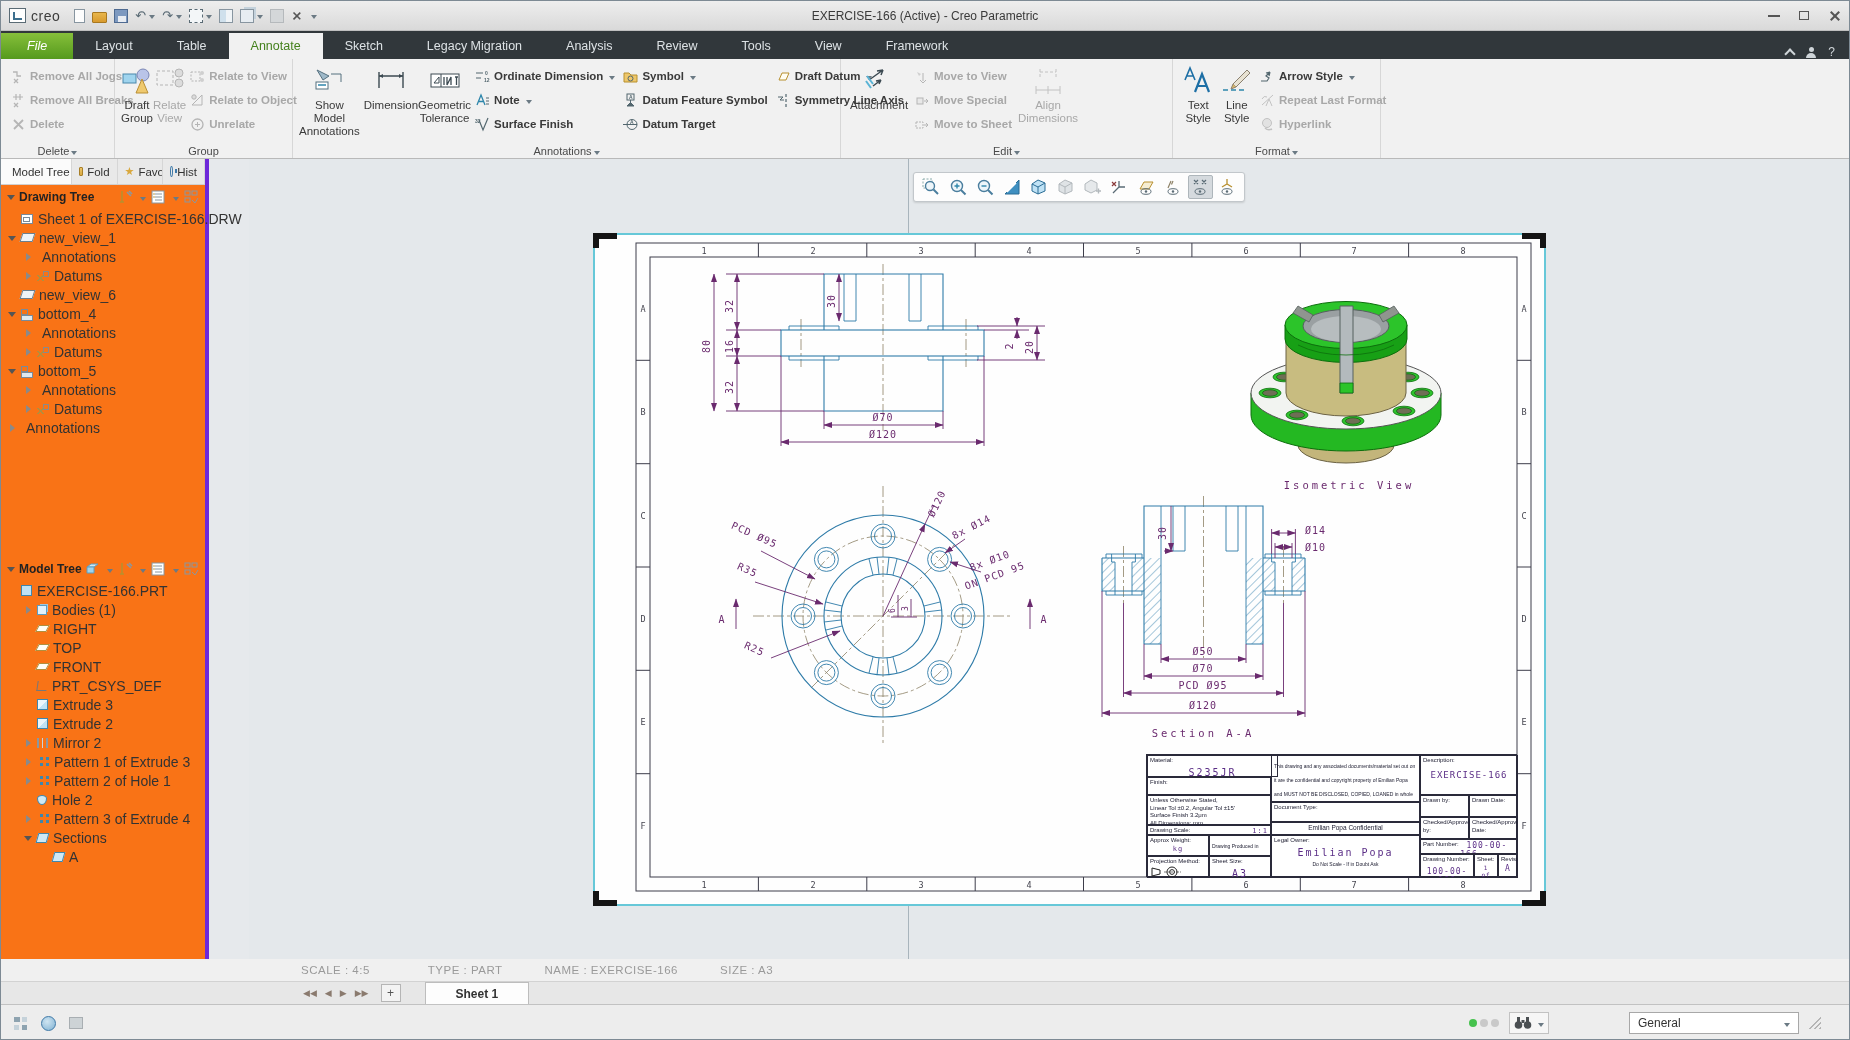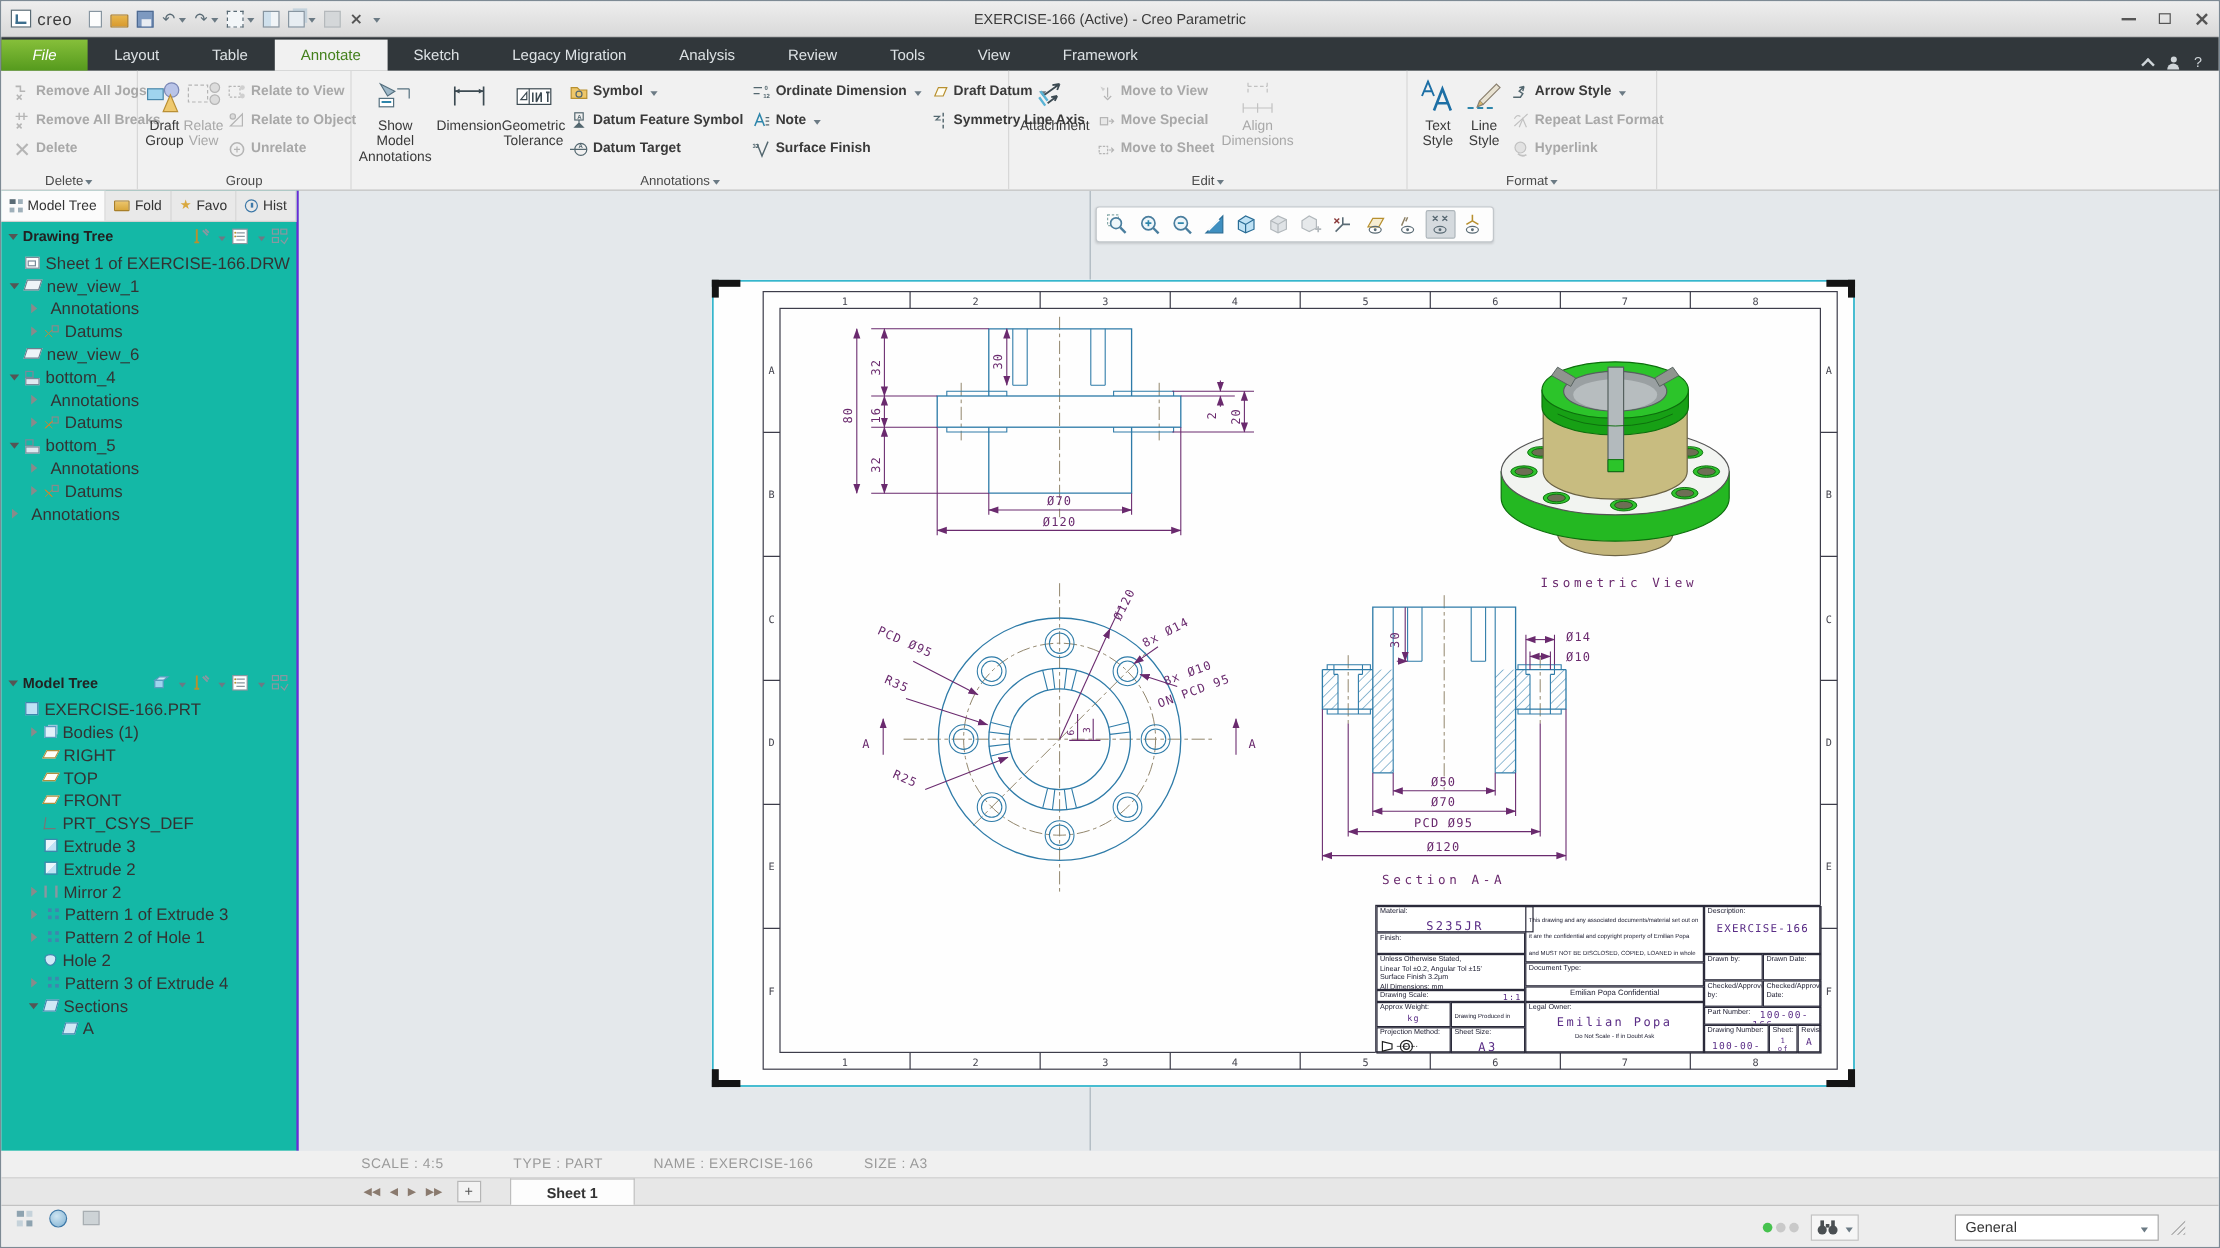--- a/index.html
+++ b/index.html
@@ -52,21 +52,21 @@
   .rcol{display:flex;flex-direction:column;justify-content:flex-start;gap:2px;padding:2px 4px;font-weight:bold;}
   .sbtn{display:flex;align-items:center;gap:4px;font-size:11.5px;color:#3a3a3a;white-space:nowrap;height:22px;cursor:pointer;}
   .sbtn.dis{color:#a8a8a8;}
   .bbtn{display:flex;flex-direction:column;align-items:center;width:64px;font-size:11.5px;color:#3a3a3a;text-align:center;line-height:1.15;padding-top:3px;gap:3px;cursor:pointer;}
   .bbtn.dis{color:#a8a8a8;}
   .innersep{width:1px;background:#dcdcdc;margin:3px 2px 14px 2px;align-self:stretch;}
   .si{width:15px;height:15px;flex:0 0 auto;}
   .bi{width:32px;height:30px;}
 
   
-  #leftpanel{position:absolute;left:0;top:158px;width:248px;height:800px;background:#14b8a6;border-right:2px solid #6d28d9;}
+  #leftpanel{position:absolute;left:0;top:158px;width:208px;height:800px;background:#f97316;border-right:4px solid #6d28d9;}
   #panelnav{height:26px;background:#e9e9e9;display:flex;align-items:stretch;border-bottom:1px solid #d0d0d0;font-size:11.5px;}
   .ptab{display:flex;align-items:center;gap:4px;padding:0 7px;border-right:1px solid #d6d6d6;color:#333;white-space:nowrap;overflow:hidden;}
   .ptab.active{background:#fbfbfb;}
   .pt-grid{width:11px;height:11px;background:
      linear-gradient(#5a6b75,#5a6b75) 0 0/5px 4px no-repeat,
      linear-gradient(#9fb0ba,#9fb0ba) 7px 7px/4px 4px no-repeat,
      linear-gradient(#9fb0ba,#9fb0ba) 0 7px/4px 4px no-repeat,
      linear-gradient(#9fb0ba,#9fb0ba) 7px 0/4px 4px no-repeat;}
   .pt-folder{width:13px;height:9px;background:linear-gradient(#ecc56b,#d9a83e);border:1px solid #a87f28;border-radius:1px;}
   .pt-star{color:#d9a83e;font-size:11px;line-height:11px;}
@@ -116,21 +116,21 @@
   .tvv.big{font-size:10px;letter-spacing:2px;margin-top:2px;}
   .tiny{font-size:5px;color:#1a1a2e;line-height:1.3;}
 
   
   #statusline{position:absolute;left:0;top:958px;width:100%;height:22px;background:#f0f0f0;display:flex;align-items:center;color:#9a9a9a;font-size:11.5px;letter-spacing:.5px;}
   #statusline span{margin-right:0;}
   #sheettabs{position:absolute;left:0;top:980px;width:100%;height:24px;background:#e7e7e7;border-top:1px solid #d2d2d2;border-bottom:1px solid #c2c2c2;display:flex;align-items:stretch;font-size:12px;}
   .navbtn{display:flex;align-items:center;color:#8a7a6e;font-size:9px;padding:0 4px;}
   .addsheet{width:20px;margin:2px 6px 2px 8px;border:1px solid #b5b5b5;background:#f3f3f3;display:flex;align-items:center;justify-content:center;color:#555;font-size:12px;}
   .stab{background:#fdfdfd;border:1px solid #bdbdbd;border-bottom:none;padding:0 30px;display:flex;align-items:center;font-weight:bold;color:#333;margin-left:18px;}
-  #bottombar{position:absolute;left:0;top:1004px;width:100%;height:36px;background:#ededed;display:flex;padding:0 8px;}
+  #bottombar{position:absolute;left:0;top:1004px;width:100%;height:36px;background:#ededed;display:flex;align-items:center;padding:0 8px;}
   .blicon{width:22px;height:20px;margin-right:6px;display:flex;align-items:center;justify-content:center;}
   .bl-grid{width:13px;height:13px;background:
       linear-gradient(#8ea3b0,#8ea3b0) 0 0/6px 5px no-repeat,
       linear-gradient(#c5d2da,#c5d2da) 8px 0/5px 5px no-repeat,
       linear-gradient(#c5d2da,#c5d2da) 0 8px/5px 5px no-repeat,
       linear-gradient(#8ea3b0,#8ea3b0) 8px 8px/5px 5px no-repeat;}
   .bl-globe{width:15px;height:15px;border-radius:50%;border:1.5px solid #3e79a8;position:relative;background:radial-gradient(circle at 40% 35%,#cfe5f2,#7fb1d2);}
   .bl-sq{width:14px;height:12px;background:#cdd3d6;border:1px solid #a8aeb2;}
   #bb-right{margin-left:auto;display:flex;align-items:center;gap:10px;padding-right:20px;}
   .dots{display:flex;gap:3px;align-items:center;}
@@ -325,20 +325,46 @@
     </div>
     <div class="bbtn" style="width:64px">
       <svg class="bi" viewBox="0 0 32 30">
         <rect x="2" y="8" width="28" height="13" fill="#fff" stroke="#3c4a52"></rect>
         <path d="M12,8 v13" stroke="#3c4a52"></path>
         <path d="M5,17 l5,-6 v6 Z" fill="none" stroke="#3c4a52"></path>
         <path d="M15,11 v8 M18,11 v8 l4,-8 v8 M26,11 h3 m-1.5,0 v8" stroke="#3c4a52" fill="none" stroke-width="1.3"></path>
       </svg>
       <span>Geometric Tolerance</span>
     </div>
+    <div class="rcol" style="width:162px">
+      <div class="sbtn">
+        <svg class="si" viewBox="0 0 15 15">
+            <path d="M1,4 h7 M1,9 h5" stroke="#53676f" stroke-width="1.2"></path>
+            <text x="10" y="6" font-size="5" fill="#53676f">0</text>
+            <text x="9" y="13" font-size="5" fill="#53676f">12</text>
+          </svg>
+        <span>Ordinate Dimension</span>
+          <span class="caret"></span>
+      </div>
+      <div class="sbtn">
+        <svg class="si" viewBox="0 0 15 15">
+            <path d="M2,12 L6,2 L10,12 M3.5,8.5 h5" stroke="#2e86ab" fill="none" stroke-width="1.3"></path>
+            <path d="M11,5 h3 M11,8 h3 M11,11 h3" stroke="#53676f"></path>
+          </svg>
+        <span>Note</span>
+          <span class="caret"></span>
+      </div>
+      <div class="sbtn">
+        <svg class="si" viewBox="0 0 15 15">
+            <path d="M4,3 L8,13 L13,1" stroke="#53676f" fill="none" stroke-width="1.2"></path>
+            <text x="0" y="6" font-size="5" fill="#53676f">32</text>
+          </svg>
+        <span>Surface Finish</span>
+      </div>
+    </div>
     <div class="rcol" style="width:158px">
       <div class="sbtn">
         <svg class="si" viewBox="0 0 15 15">
             <path d="M1,4 h5 l2,2 h6 v7 h-13 Z" fill="#eec76a" stroke="#b8902f"></path>
             <circle cx="7.5" cy="9.5" r="2.5" fill="none" stroke="#53676f"></circle>
           </svg>
         <span>Symbol</span>
           <span class="caret"></span>
       </div>
       <div class="sbtn">
@@ -350,46 +376,20 @@
         <span>Datum Feature Symbol</span>
       </div>
       <div class="sbtn">
         <svg class="si" viewBox="0 0 15 15">
             <path d="M0,7.5 h4" stroke="#53676f"></path>
             <circle cx="9" cy="7.5" r="5" fill="none" stroke="#53676f"></circle>
             <path d="M4,7.5 h10" stroke="#53676f"></path>
             <text x="7" y="6.5" font-size="5" fill="#53676f">A</text>
           </svg>
         <span>Datum Target</span>
-      </div>
-    </div>
-    <div class="rcol" style="width:162px">
-      <div class="sbtn">
-        <svg class="si" viewBox="0 0 15 15">
-            <path d="M1,4 h7 M1,9 h5" stroke="#53676f" stroke-width="1.2"></path>
-            <text x="10" y="6" font-size="5" fill="#53676f">0</text>
-            <text x="9" y="13" font-size="5" fill="#53676f">12</text>
-          </svg>
-        <span>Ordinate Dimension</span>
-          <span class="caret"></span>
-      </div>
-      <div class="sbtn">
-        <svg class="si" viewBox="0 0 15 15">
-            <path d="M2,12 L6,2 L10,12 M3.5,8.5 h5" stroke="#2e86ab" fill="none" stroke-width="1.3"></path>
-            <path d="M11,5 h3 M11,8 h3 M11,11 h3" stroke="#53676f"></path>
-          </svg>
-        <span>Note</span>
-          <span class="caret"></span>
-      </div>
-      <div class="sbtn">
-        <svg class="si" viewBox="0 0 15 15">
-            <path d="M4,3 L8,13 L13,1" stroke="#53676f" fill="none" stroke-width="1.2"></path>
-            <text x="0" y="6" font-size="5" fill="#53676f">32</text>
-          </svg>
-        <span>Surface Finish</span>
       </div>
     </div>
     <div class="rcol" style="width:138px">
       <div class="sbtn">
         <svg class="si" viewBox="0 0 15 15">
             <path d="M3,11 L6,4 L13,4 L10,11 Z" fill="#fffdf2" stroke="#b8902f"></path>
           </svg>
         <span>Draft Datum</span>
           <span class="caret"></span>
       </div>

